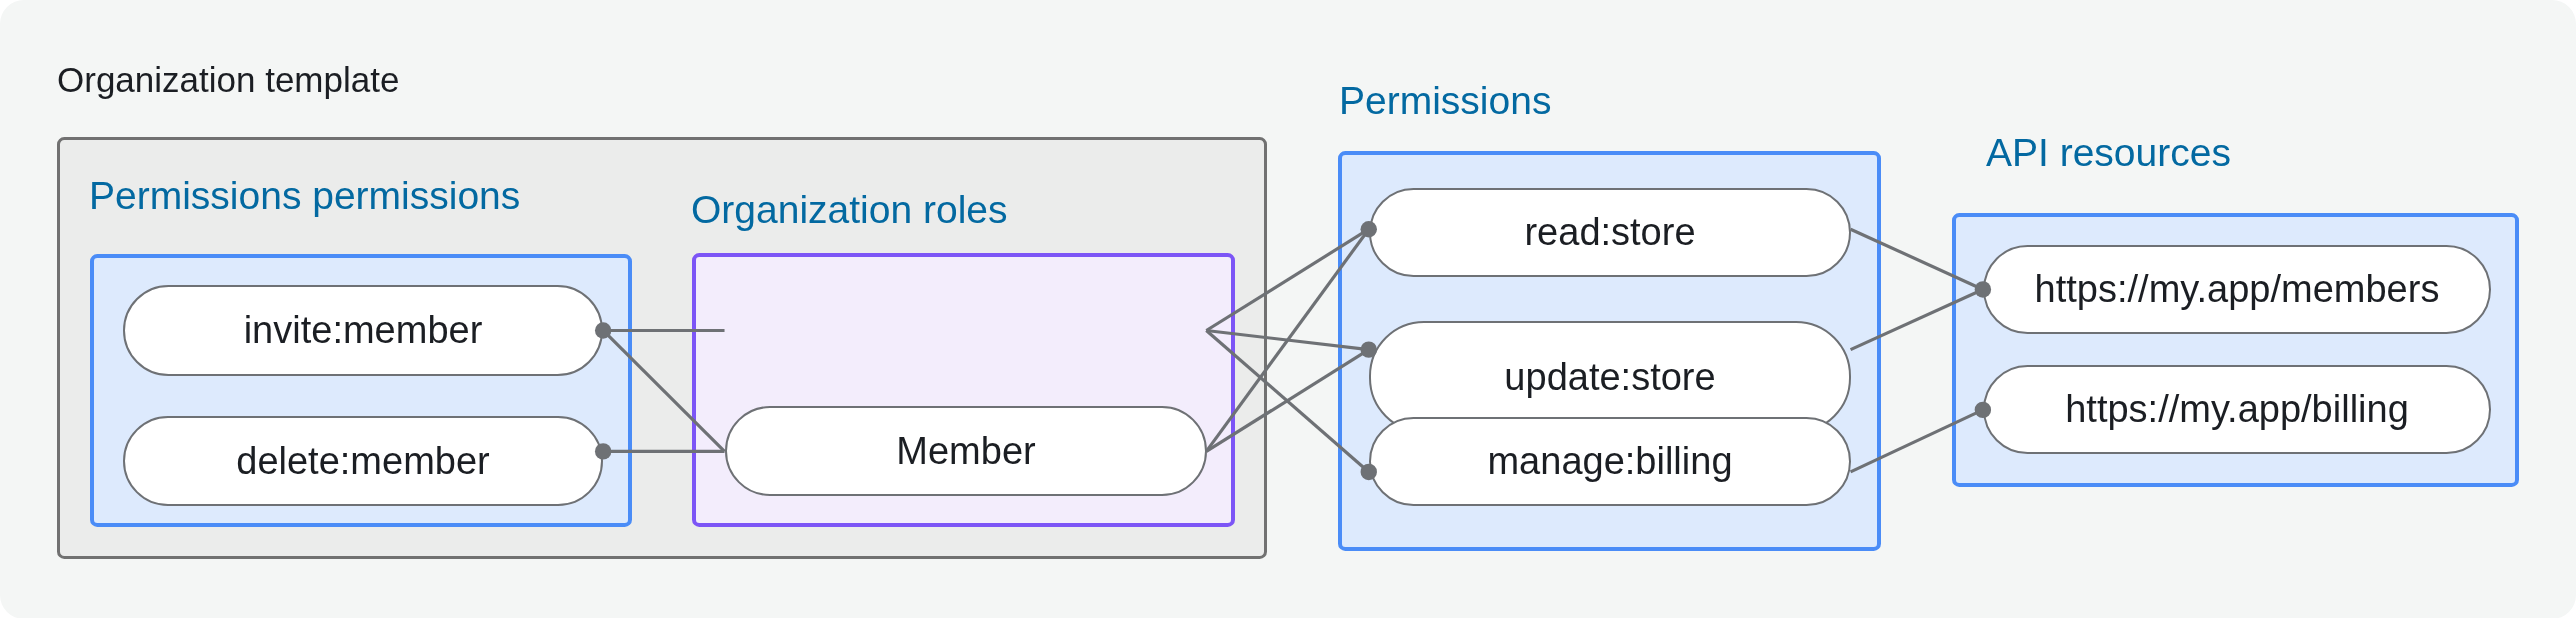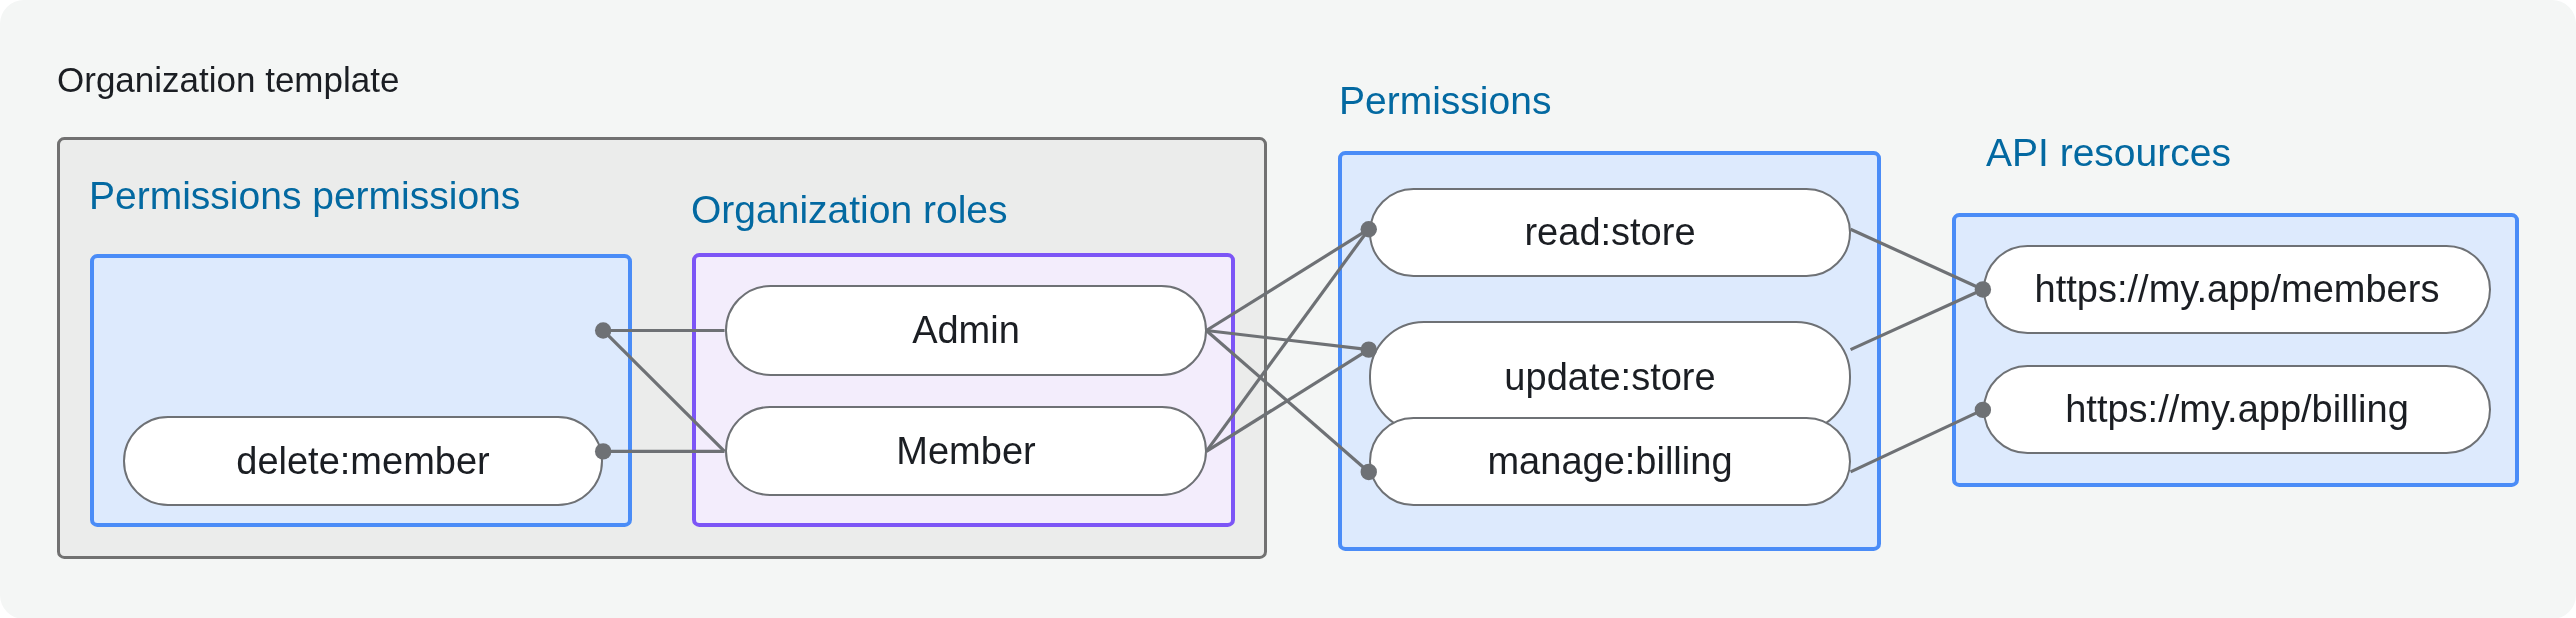--- a/index.html
+++ b/index.html
@@ -101,23 +101,23 @@
       <line x1="1322" y1="362" x2="1500" y2="251" stroke="#6e7175" stroke-width="3.5"></line>
       <line x1="1322" y1="362" x2="1500" y2="383" stroke="#6e7175" stroke-width="3.5"></line>
       <line x1="1322" y1="362" x2="1500" y2="517" stroke="#6e7175" stroke-width="3.5"></line>
       <line x1="1322" y1="494.5" x2="1500" y2="251" stroke="#6e7175" stroke-width="3.5"></line>
       <line x1="1322" y1="494.5" x2="1500" y2="383" stroke="#6e7175" stroke-width="3.5"></line>
       <line x1="2028" y1="251" x2="2173" y2="317" stroke="#6e7175" stroke-width="3.5"></line>
       <line x1="2028" y1="383" x2="2173" y2="317" stroke="#6e7175" stroke-width="3.5"></line>
       <line x1="2028" y1="517" x2="2173" y2="449" stroke="#6e7175" stroke-width="3.5"></line>
     </svg>
 
+  <div class="pill" style="left:123px; top:285px; width:480px; height:91px;">invite:member</div>
   <div class="pill" style="left:123px; top:416px; width:480px; height:90px;">delete:member</div>
 
-  <div class="pill" style="left:725px; top:285px; width:482px; height:91px;">Admin</div>
   <div class="pill" style="left:725px; top:406px; width:482px; height:90px;">Member</div>
 
   <div class="pill" style="left:1369px; top:188px; width:482px; height:89px;">read:store</div>
   <div class="pill" style="left:1369px; top:321px; width:482px; height:112px;">update:store</div>
   <div class="pill" style="left:1369px; top:417px; width:482px; height:89px;">manage:billing</div>
 
   <div class="pill" style="left:1983px; top:245px; width:508px; height:89px;">https://my.app/members</div>
   <div class="pill" style="left:1983px; top:365px; width:508px; height:89px;">https://my.app/billing</div>
 
   <svg id="dots-svg" class="overlay" width="2576" height="619" viewBox="0 0 2823 678">

